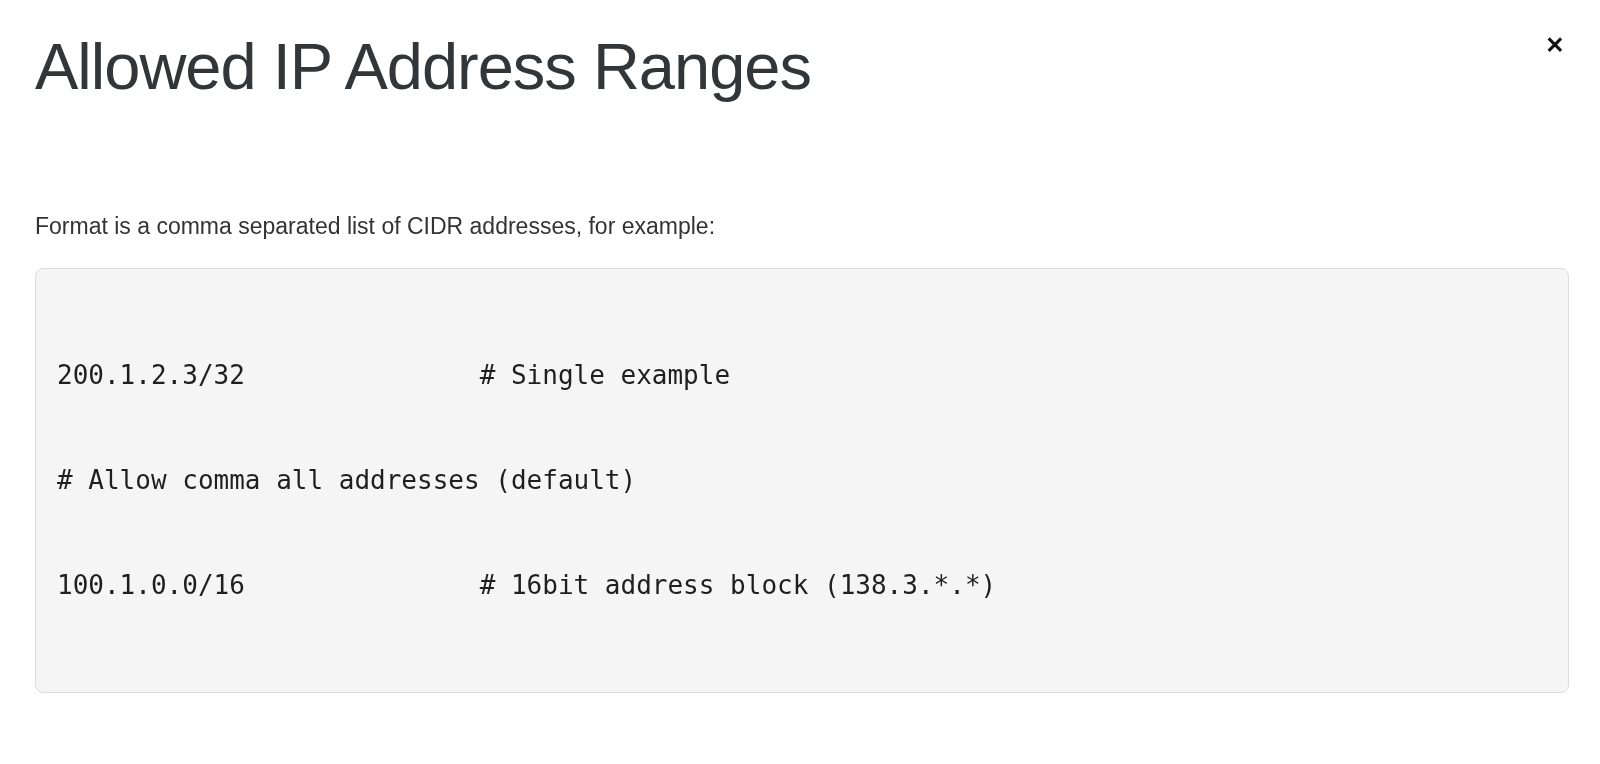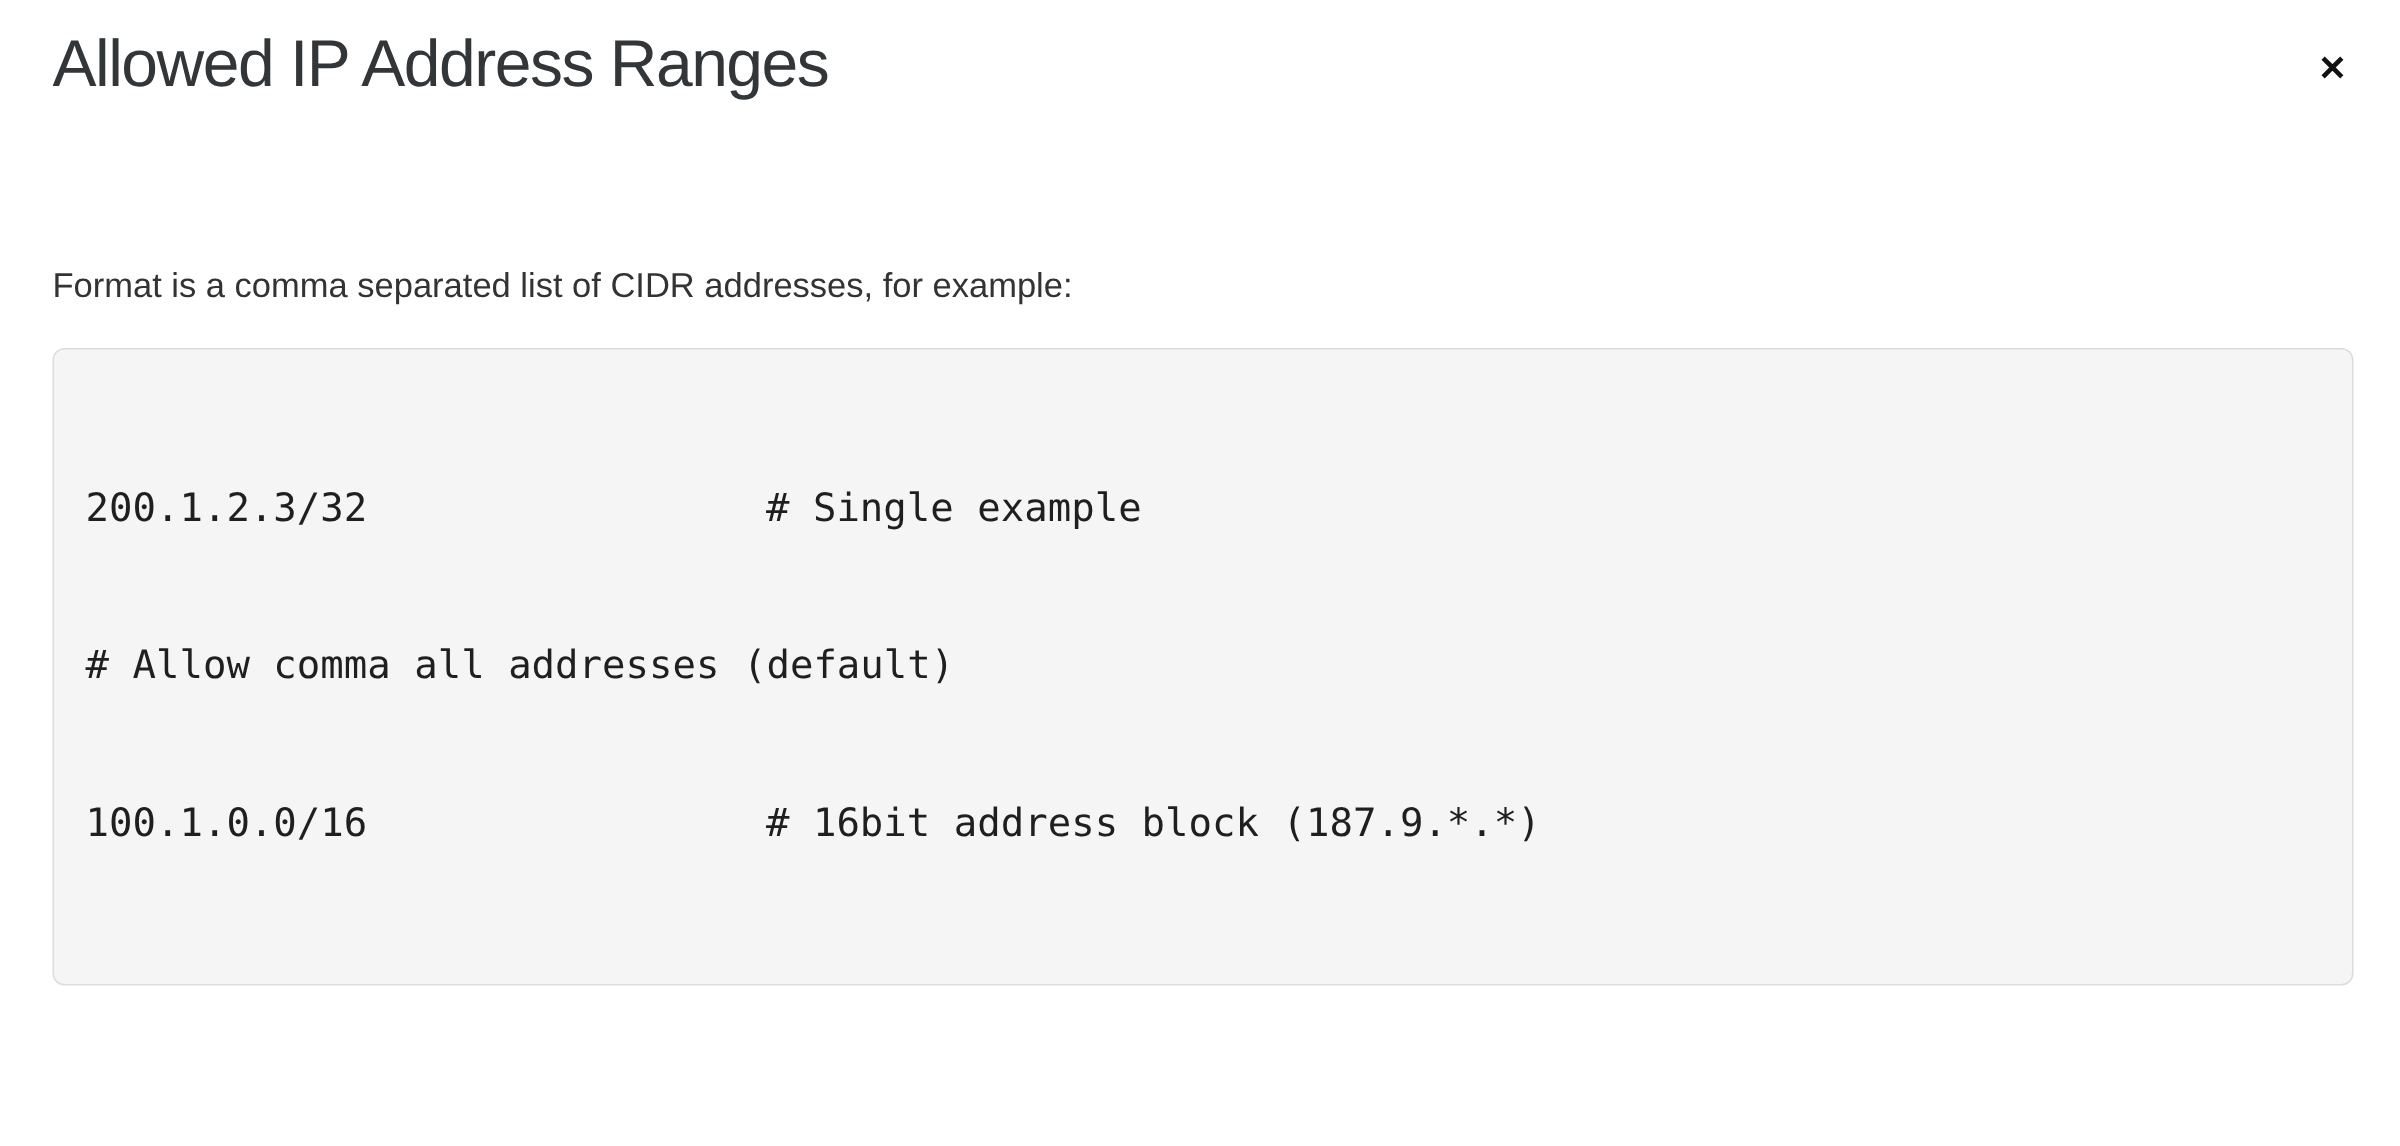--- a/index.html
+++ b/index.html
@@ -26,22 +26,22 @@
     background: transparent;
     font-size: 23px;
     font-weight: 700;
     color: #111111;
     cursor: pointer;
     line-height: 30px;
     text-align: center;
     padding: 0;
   }
   .title {
-    padding-top: 18px;
-    font-size: 44px;
+    padding-top: 30px;
+    font-size: 65px;
     font-weight: 400;
     letter-spacing: -1px;
     color: #333639;
     line-height: 1.15;
   }
   .description {
     margin-top: 107px;
     font-size: 23px;
     line-height: 28px;
     color: #333333;
@@ -52,21 +52,21 @@
     border: 1px solid #dcdcdc;
     border-radius: 8px;
     padding: 19px 20px 19px 21px;
     font-family: "DejaVu Sans Mono", monospace;
     font-size: 26px;
     line-height: 35px;
     color: #1f1f1f;
     white-space: pre;
     overflow: hidden;
   }
-  .code-line { display: flex; gap: 31px; }
+  .code-line { display: flex; }
   .code-val {
     display: inline-block;
     min-width: 27ch;
     flex: 0 0 auto;
   }
   .code-comment { flex: 0 0 auto; }
 </style>
 </head>
 <body>
 
@@ -79,17 +79,17 @@
   <p class="description">Format is a comma separated list of CIDR addresses, for example:</p>
 
   <div class="code-block">
     <div class="code-line">
       <span class="code-val">200.1.2.3/32</span><span class="code-comment"># Single example</span>
     </div>
     <div class="code-line">
       <span class="code-comment"># Allow comma all addresses (default)</span>
     </div>
     <div class="code-line">
-      <span class="code-val">100.1.0.0/16</span><span class="code-comment"># 16bit address block (187.9.*.*)</span>
+      <span class="code-val">100.1.0.0/16</span><span class="code-comment"># 16bit address block (138.3.*.*)</span>
     </div>
   </div>
 
 </div>
 
 </body></html>

